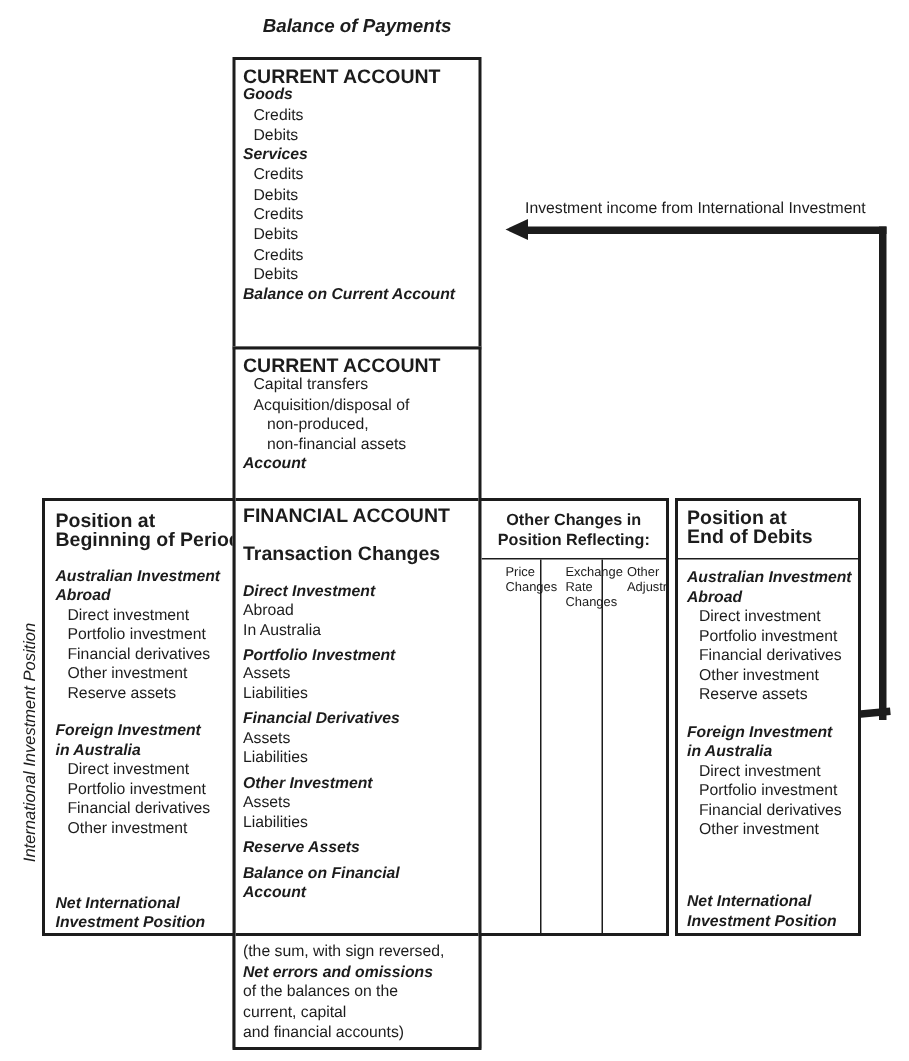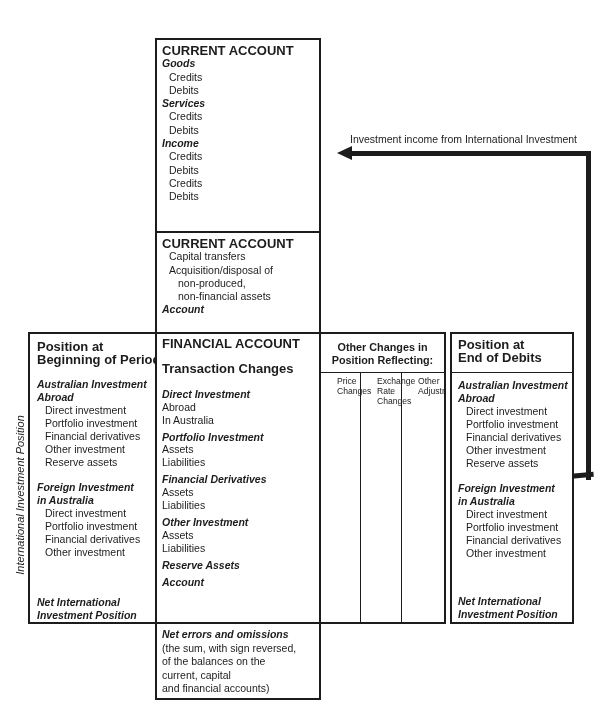--- a/index.html
+++ b/index.html
@@ -58,43 +58,44 @@
   #arrow-head{position:absolute;left:337px;top:146px;width:0;height:0;
               border-top:7px solid transparent;border-bottom:7px solid transparent;
               border-right:15px solid #1c1c1c;}
   .arrow-label{position:absolute;left:350px;top:133px;font-size:10.5px;white-space:nowrap;text-align:center;}
 </style>
 </head>
 <body>
 
 <div class="canvas">
 
+  <div class="title">Balance of Payments</div>
 
   <div class="side-label">International Investment Position</div>
 
   <div class="arrow-label">Investment income from International Investment</div>
   <div class="arrow-part" id="arrow-h"></div>
   <div class="arrow-part" id="arrow-v"></div>
   <div class="arrow-part" id="arrow-d"></div>
   <div id="arrow-head"></div>
 
   <div class="box" id="box-current">
     <div class="rows">
         <div class="row head">CURRENT ACCOUNT</div>
         <div class="row sub">Goods</div>
         <div class="row ind1">Credits</div>
         <div class="row ind1">Debits</div>
         <div class="row sub">Services</div>
         <div class="row ind1">Credits</div>
         <div class="row ind1">Debits</div>
-        <div class="row sub">Income</div>
-        <div class="row ind1">Credits</div>
-        <div class="row ind1">Debits</div>
-        <div class="row ind1">Credits</div>
-        <div class="row ind1">Debits</div>
+        <div class="row ind1">Credits</div>
+        <div class="row ind1">Debits</div>
+        <div class="row ind1">Credits</div>
+        <div class="row ind1">Debits</div>
+        <div class="row sub">Balance on Current Account</div>
       </div>
   </div>
 
   <div class="box" id="box-capital">
     <div class="rows">
         <div class="row head">CURRENT ACCOUNT</div>
         <div class="row ind1">Capital transfers</div>
         <div class="row ind1">Acquisition/disposal of</div>
         <div class="row ind2">non-produced,</div>
         <div class="row ind2">non-financial assets</div>
@@ -119,28 +120,29 @@
         <div class="row sub">Financial Derivatives</div>
         <div class="row">Assets</div>
         <div class="row">Liabilities</div>
         <div class="row gapS"></div>
         <div class="row sub">Other Investment</div>
         <div class="row">Assets</div>
         <div class="row">Liabilities</div>
         <div class="row gapS"></div>
         <div class="row sub">Reserve Assets</div>
         <div class="row gapS"></div>
+        <div class="row sub">Balance on Financial</div>
         <div class="row sub">Account</div>
       </div>
   </div>
 
   <div class="box" id="box-neterrors">
     <div class="rows">
+        <div class="row">(the sum, with sign reversed,</div>
         <div class="row sub">Net errors and omissions</div>
-        <div class="row">(the sum, with sign reversed,</div>
         <div class="row">of the balances on the</div>
         <div class="row">current, capital</div>
         <div class="row">and financial accounts)</div>
       </div>
   </div>
 
   <div class="box" id="box-begin">
     <div class="rows">
         <div class="row head">Position at</div>
         <div class="row head">Beginning of Period</div>

